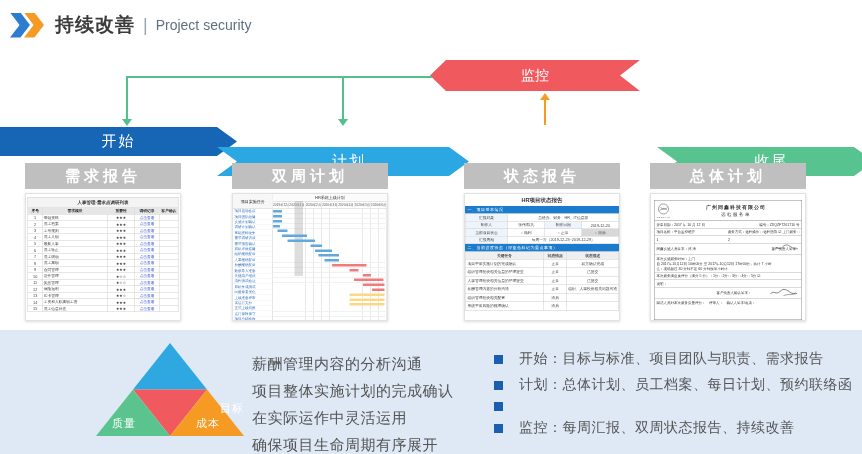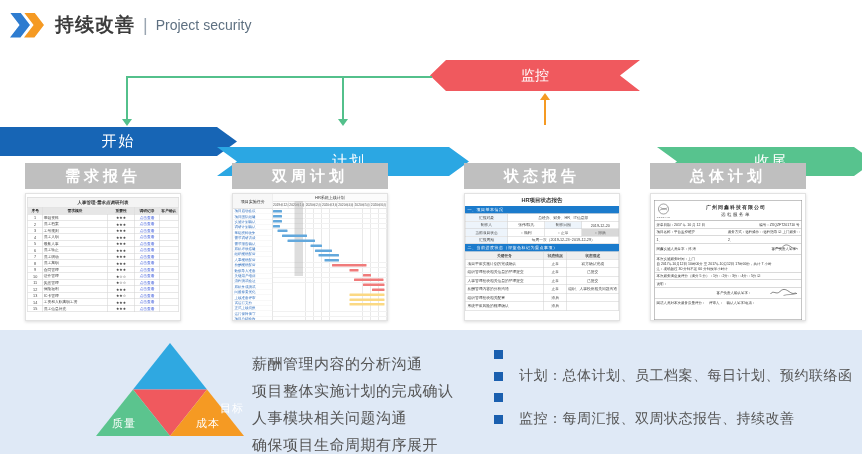--- a/index.html
+++ b/index.html
@@ -476,26 +476,27 @@
     <div class="tri t2" style="background: rgb(240, 89, 94);"></div>
     <div class="tri t3" style="background: rgb(91, 196, 142);"></div>
     <div class="tri t4" style="background: rgb(245, 154, 35);"></div>
     <span class="pyr-label pl-center">目标</span>
     <span class="pyr-label pl-left">质量</span>
     <span class="pyr-label pl-right">成本</span>
   </div>
   <div class="paragraph">
       <div>薪酬管理内容的分析沟通</div>
       <div>项目整体实施计划的完成确认</div>
-      <div>人事模块相关问题沟通</div>
+      <div>在实际运作中灵活运用</div>
       <div>确保项目生命周期有序展开</div>
     </div>
   <ul class="bullets">
       <li>
         <span class="sq" style="background: rgb(26, 95, 175);"></span>
+        <span>开始：目标与标准、项目团队与职责、需求报告</span>
       </li>
       <li>
         <span class="sq" style="background: rgb(26, 95, 175);"></span>
         <span>计划：总体计划、员工档案、每日计划、预约联络函</span>
       </li>
       <li>
         <span class="sq" style="background: rgb(26, 95, 175);"></span>
       </li>
       <li>
         <span class="sq" style="background: rgb(26, 95, 175);"></span>

